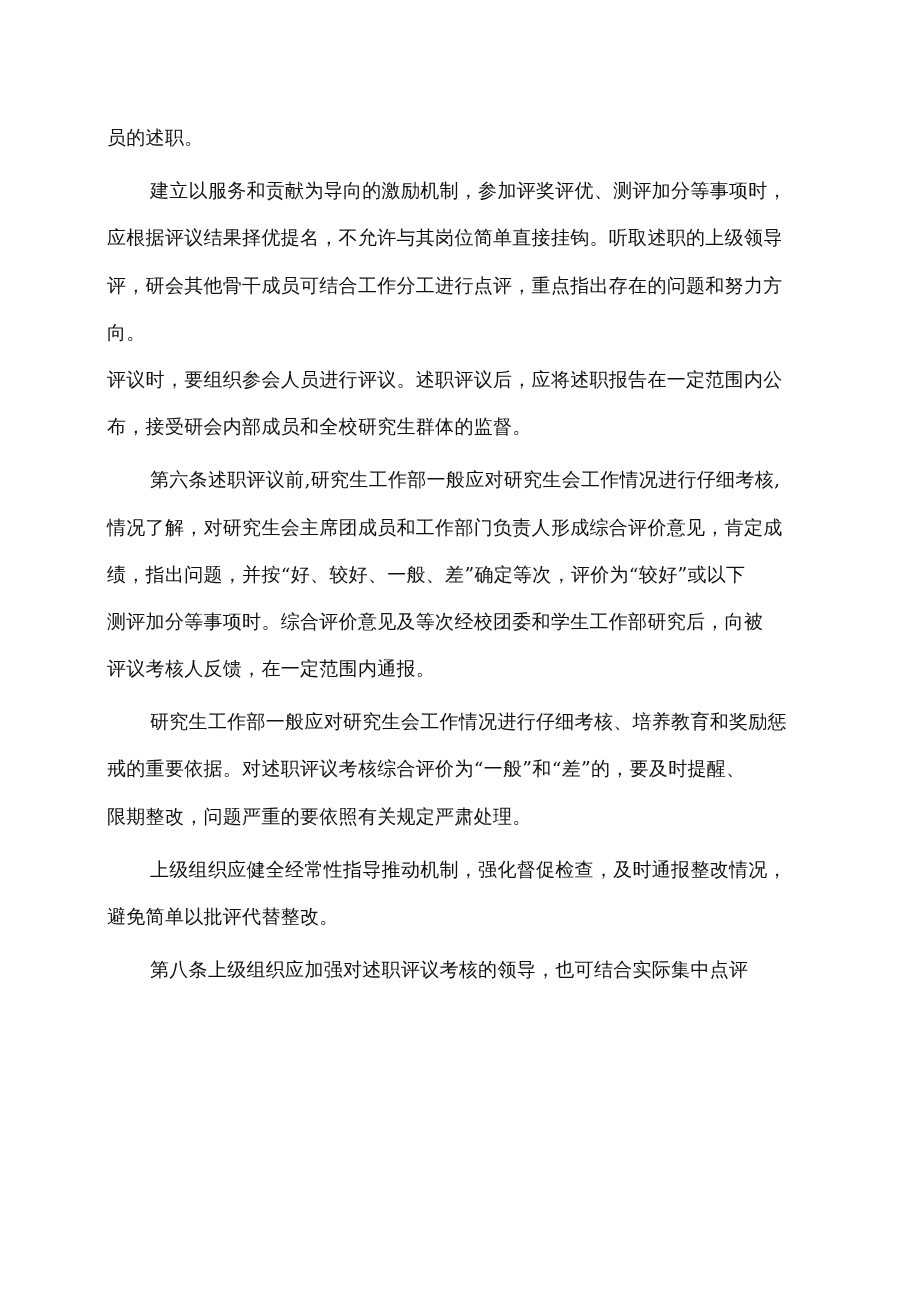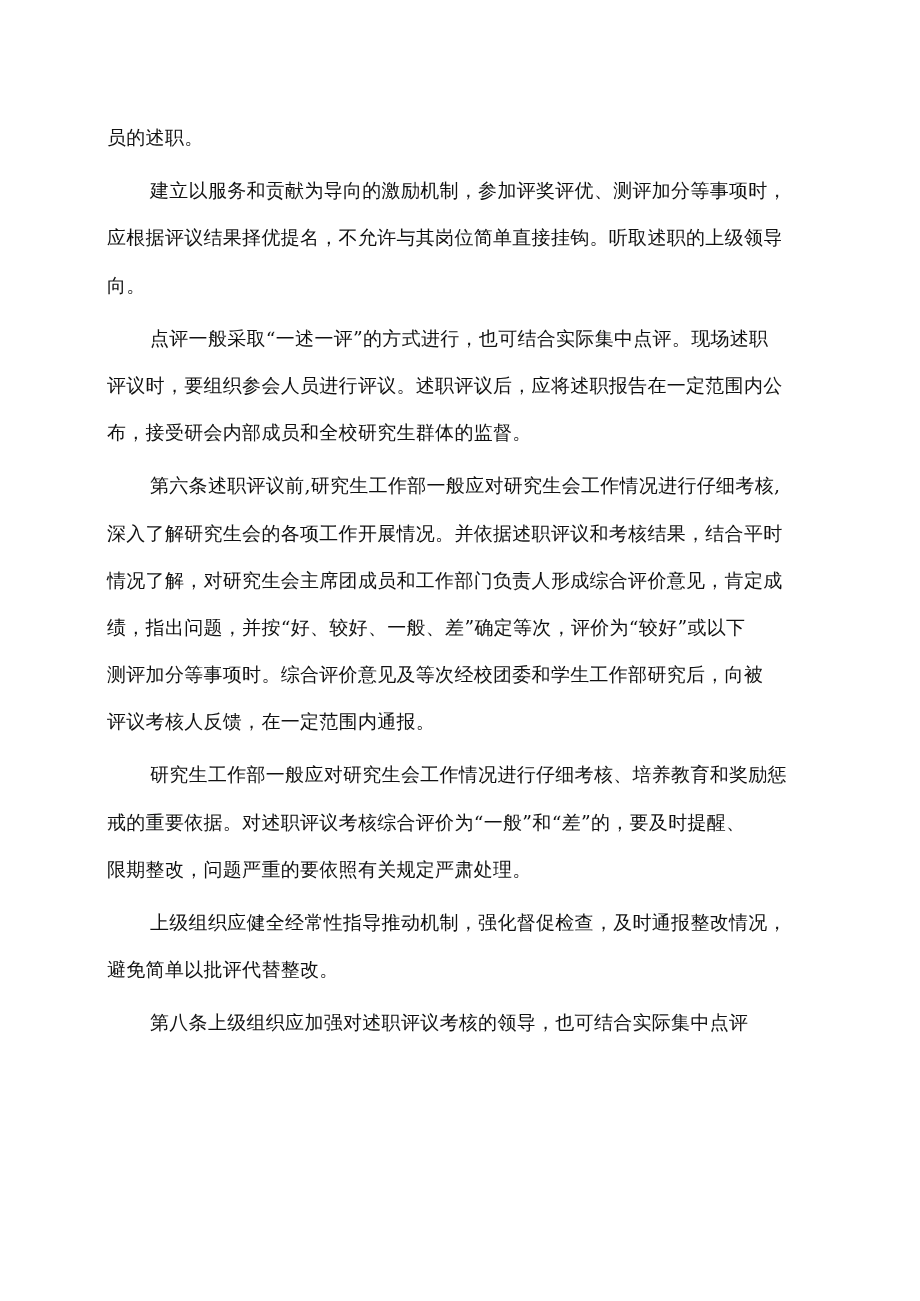--- a/index.html
+++ b/index.html
@@ -52,32 +52,31 @@
 <div class="page">
   <div class="body-text">
 
     <p class="para">
       <span class="line">员的述职。</span>
     </p>
 
     <p class="para">
       <span class="line indent">建立以服务和贡献为导向的激励机制，参加评奖评优、测评加分等事项时，</span>
       <span class="line">应根据评议结果择优提名，不允许与其岗位简单直接挂钩。听取述职的上级领导</span>
+      <span class="line">评，研会其他骨干成员可结合工作分工进行点评，重点指出存在的问题和努力方</span>
       <span class="line">向。</span>
     </p>
 
     <p class="para">
-      <span class="line indent">点评一般采取“一述一评”的方式进行，也可结合实际集中点评。现场述职</span>
       <span class="line">评议时，要组织参会人员进行评议。述职评议后，应将述职报告在一定范围内公</span>
       <span class="line">布，接受研会内部成员和全校研究生群体的监督。</span>
     </p>
 
     <p class="para">
       <span class="line indent">第六条述职评议前,研究生工作部一般应对研究生会工作情况进行仔细考核,</span>
-      <span class="line">深入了解研究生会的各项工作开展情况。并依据述职评议和考核结果，结合平时</span>
       <span class="line">情况了解，对研究生会主席团成员和工作部门负责人形成综合评价意见，肯定成</span>
       <span class="line">绩，指出问题，并按“好、较好、一般、差”确定等次，评价为“较好”或以下</span>
       <span class="line">测评加分等事项时。综合评价意见及等次经校团委和学生工作部研究后，向被</span>
       <span class="line">评议考核人反馈，在一定范围内通报。</span>
     </p>
 
     <p class="para">
       <span class="line indent">研究生工作部一般应对研究生会工作情况进行仔细考核、培养教育和奖励惩</span>
       <span class="line">戒的重要依据。对述职评议考核综合评价为“一般”和“差”的，要及时提醒、</span>
       <span class="line">限期整改，问题严重的要依照有关规定严肃处理。</span>

